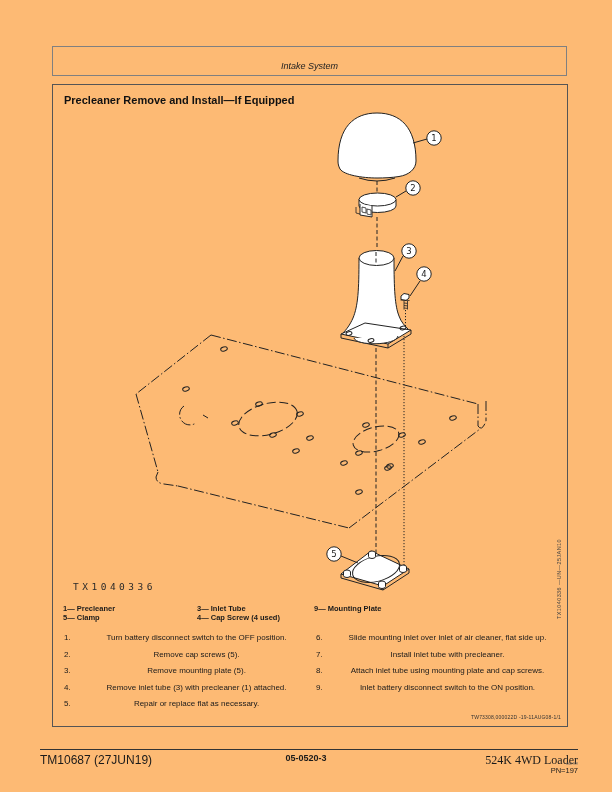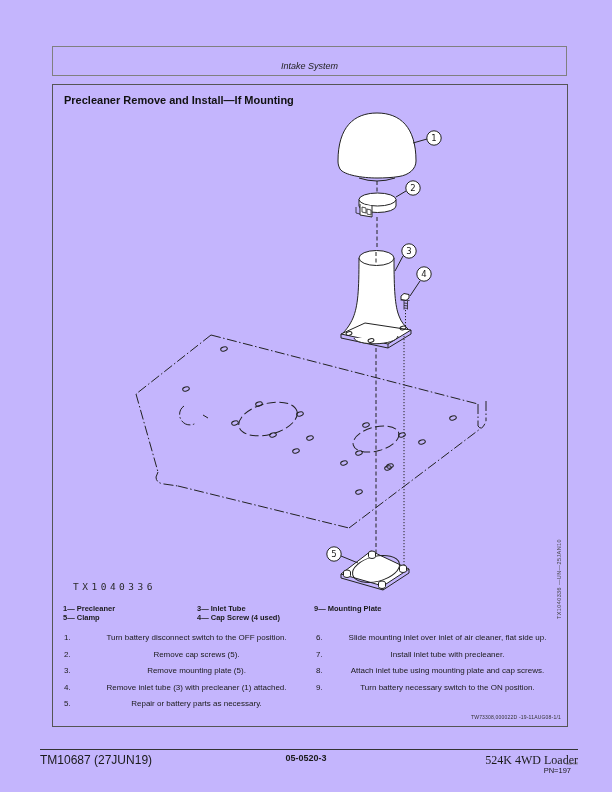--- a/index.html
+++ b/index.html
@@ -1,17 +1,17 @@
 <!DOCTYPE html>
 <html><head>
 <meta charset="utf-8">
 <style>
   html,body{margin:0;padding:0;background:#e8e8e8;}
   .page{
-    position:relative;width:612px;height:792px;background:#c4b5fd;
+    position:relative;width:612px;height:792px;background:#fdba74;
     font-family:"Liberation Sans",sans-serif;color:#1a1a1a;overflow:hidden;
     margin:0 auto;
   }
   .header-box{
     position:absolute;left:52px;top:46px;width:515px;height:30px;
     border:1px solid #808080;
     display:flex;align-items:flex-end;justify-content:center;
     padding-bottom:4px;box-sizing:border-box;
   }
   .header-title{font-style:italic;font-size:9px;color:#222;}
@@ -36,21 +36,21 @@
   .step-num{width:15px;flex:0 0 15px;}
   .step-text{flex:1;text-align:center;}
   .doc-ref{
     position:absolute;right:6px;top:629px;font-size:5px;color:#333;letter-spacing:.2px;
   }
   .footer-rule{position:absolute;left:40px;top:749px;width:538px;border-top:1.2px solid #333;}
   .footer-left{position:absolute;left:40px;top:753px;font-size:12px;}
   .footer-center{position:absolute;left:0;top:753px;width:612px;text-align:center;font-size:9px;font-weight:bold;}
   .footer-right{position:absolute;right:34px;top:753px;font-size:12px;text-align:right;font-family:Liberation Serif, serif;}
   .print-code{position:absolute;right:34px;top:762px;font-size:3.5px;color:#666;text-align:right;}
-  .page-number{position:absolute;right:41px;top:766px;font-size:7.5px;text-align:center;padding-left:48px;}
+  .page-number{position:absolute;right:34px;top:766px;font-size:7.5px;text-align:center;padding-left:48px;}
   .figure-id{font-family:"DejaVu Sans Mono",monospace;letter-spacing:3.5px;fill:#2a2a2a;}
   
   .ln{stroke:#222;fill:none;stroke-width:1;}
   .dash{stroke-dasharray:4 2.5;}
   .dot{stroke-dasharray:1.2 1.8;}
   .phantom{stroke-dasharray:10 2.5 1.5 2.5;}
   .open-dash{stroke-dasharray:9 3.5;}
   .thin{stroke-width:0.8;}
   .callout-num{font-family:"DejaVu Sans",sans-serif;font-size:8.5px;fill:#1a1a1a;stroke:none;text-anchor:middle;}
   .side-caption{font-size:5.5px;fill:#444;letter-spacing:.4px;stroke:none;}
@@ -58,21 +58,21 @@
 </head>
 <body>
 
 <div class="page">
 
   <div class="header-box">
     <span class="header-title">Intake System</span>
   </div>
 
   <div class="content-box">
-    <div class="section-title">Precleaner Remove and Install—If Mounting</div>
+    <div class="section-title">Precleaner Remove and Install—If Equipped</div>
 
     <svg class="diagram" width="514" height="641" viewBox="0 0 514 641">
 
       <g class="ln phantom">
         <path d="M 158,250 L 425,319 M 158,250 L 83,309 M 83,309 L 105,387
                  M 105,387 L 103,392 Q 103,398 111,399 L 125,401
                  M 125,401 L 296,443 M 296,443 L 427,344
                  M 425,319 L 425,341 M 433,316 L 433,336 M 425,341 Q 429,347 433,336"></path>
         <path d="M 131,321 A 9,9 0 0 0 143,338 M 150,330 L 155,333"></path>
         <ellipse class="open-dash" cx="215" cy="334" rx="30" ry="15.5" transform="rotate(-15 215 334)"></ellipse>
@@ -211,40 +211,40 @@
       <div class="step">
         <span class="step-num">3.</span>
         <span class="step-text">Remove mounting plate (5).</span>
       </div>
       <div class="step">
         <span class="step-num">4.</span>
         <span class="step-text">Remove inlet tube (3) with precleaner (1) attached.</span>
       </div>
       <div class="step">
         <span class="step-num">5.</span>
-        <span class="step-text">Repair or battery parts as necessary.</span>
+        <span class="step-text">Repair or replace flat as necessary.</span>
       </div>
     </div>
 
     <div class="steps right">
       <div class="step">
         <span class="step-num">6.</span>
         <span class="step-text">Slide mounting inlet over inlet of air cleaner, flat side up.</span>
       </div>
       <div class="step">
         <span class="step-num">7.</span>
         <span class="step-text">Install inlet tube with precleaner.</span>
       </div>
       <div class="step">
         <span class="step-num">8.</span>
         <span class="step-text">Attach inlet tube using mounting plate and cap screws.</span>
       </div>
       <div class="step">
         <span class="step-num">9.</span>
-        <span class="step-text">Turn battery necessary switch to the ON position.</span>
+        <span class="step-text">Inlet battery disconnect switch to the ON position.</span>
       </div>
     </div>
 
     <div class="doc-ref">TW73308,000022D -19-11AUG08-1/1</div>
   </div>
 
   <div class="footer-rule"></div>
   <div class="footer-left">TM10687 (27JUN19)</div>
   <div class="footer-center">05-0520-3</div>
   <div class="footer-right">524K 4WD Loader</div>

